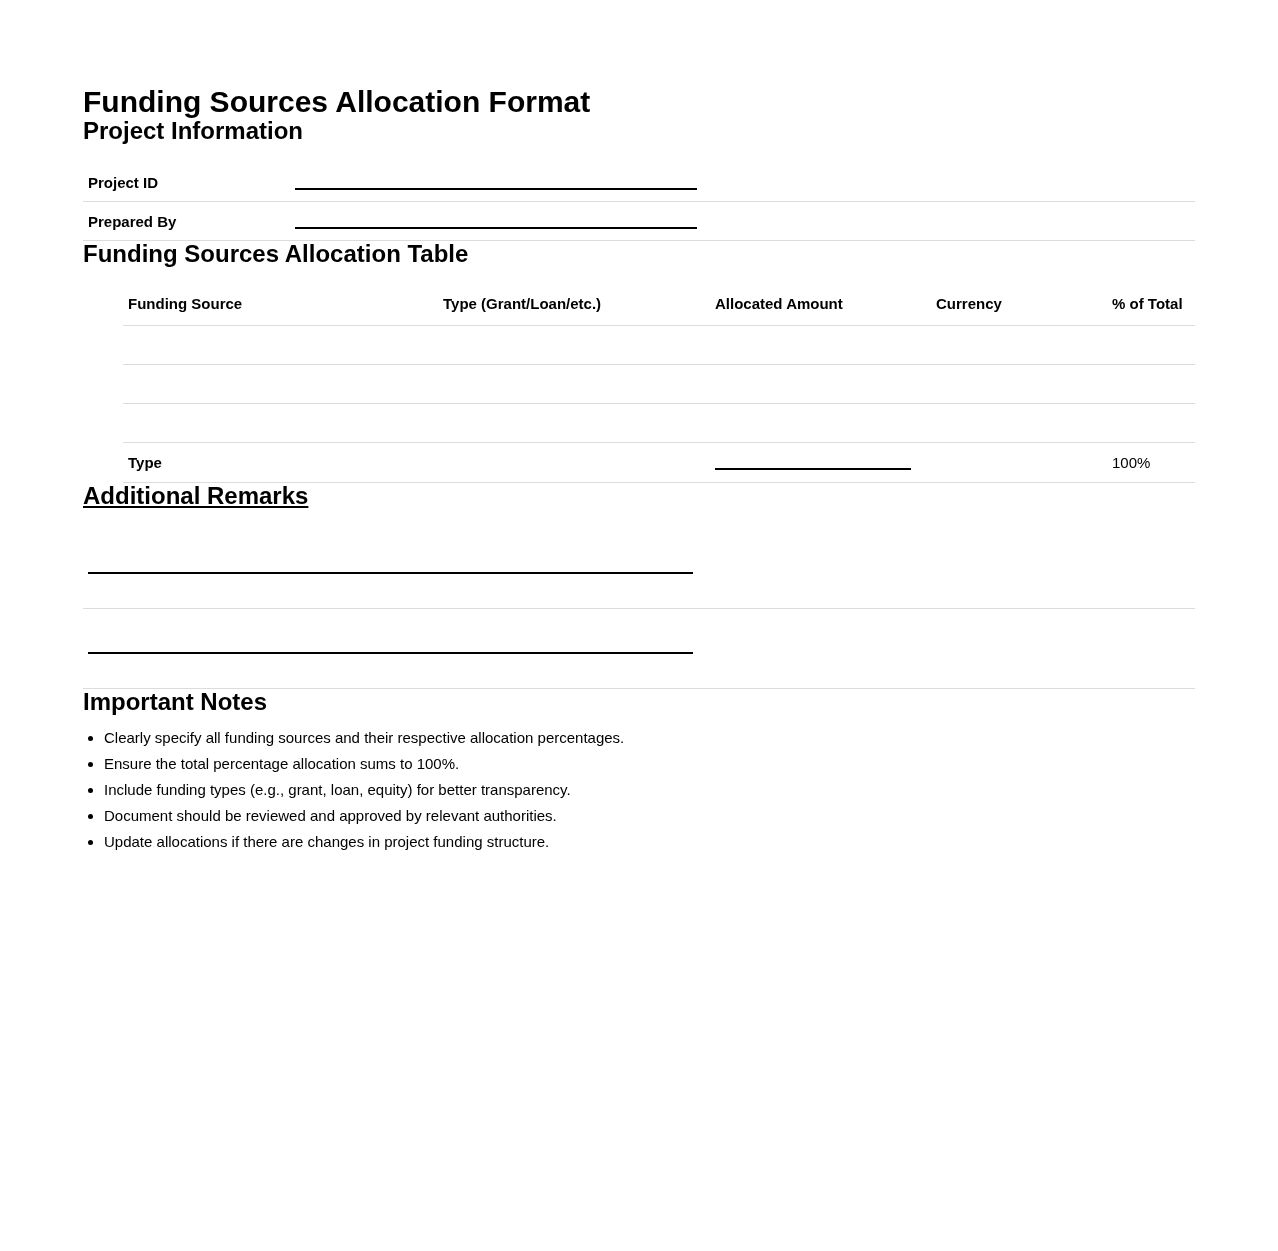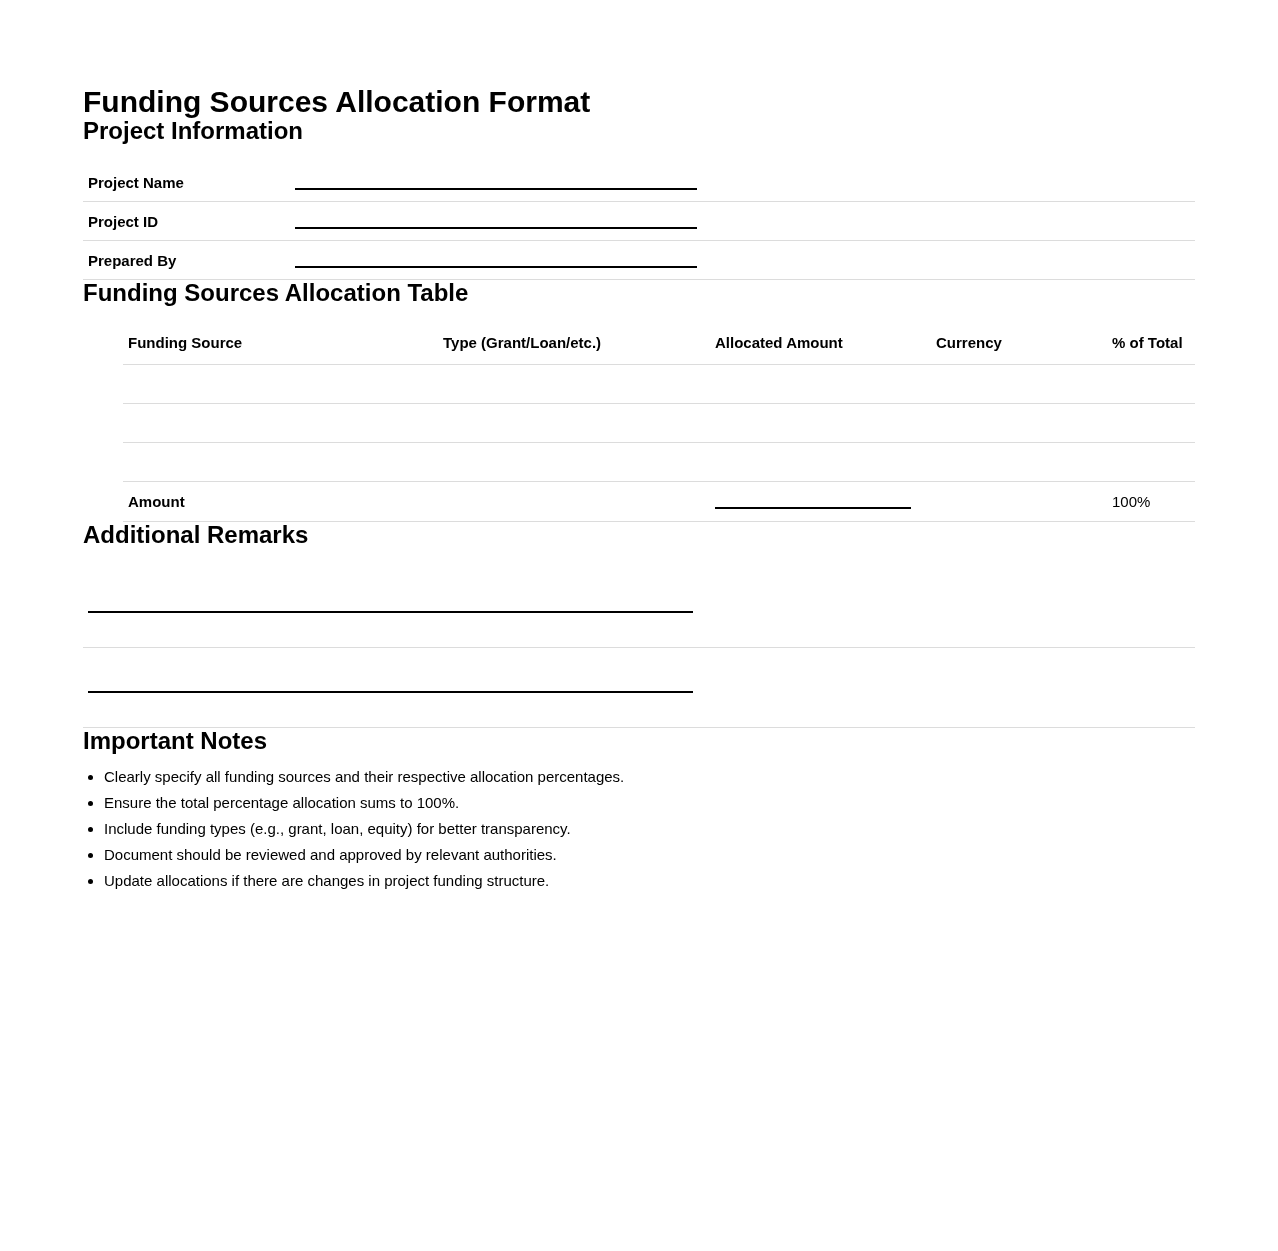--- a/index.html
+++ b/index.html
@@ -22,21 +22,21 @@
     line-height: 1.1;
   }
   h2.section-heading {
     margin: 0;
     font-size: 24px;
     font-weight: bold;
     line-height: 1.05;
   }
   .h2-proj   { margin-top: 25px; }
   .h2-table  { margin-top: 36px; }
-  .h2-remarks{ margin-top: 36px; }
+  .h2-remarks{ margin-top: 36px; text-decoration: underline; }
   .h2-notes  { margin-top: 36px; }
 
   
   .info-rows { margin-top: 20px; }
   .info-row {
     height: 39px;
     display: flex;
     align-items: center;
     border-bottom: 1px solid #dcdcdc;
   }
@@ -121,24 +121,20 @@
 </head>
 <body>
 
 <div class="page">
 
   <h1 class="doc-title">Funding Sources Allocation Format</h1>
 
   <h2 class="section-heading h2-proj">Project Information</h2>
   <div class="info-rows">
     <div class="info-row">
-      <span class="info-label">Project Name</span>
-      <span class="blank info-blank"></span>
-    </div>
-    <div class="info-row">
       <span class="info-label">Project ID</span>
       <span class="blank info-blank"></span>
     </div>
     <div class="info-row">
       <span class="info-label">Prepared By</span>
       <span class="blank info-blank"></span>
     </div>
   </div>
 
   <h2 class="section-heading h2-table">Funding Sources Allocation Table</h2>
@@ -167,21 +163,21 @@
     </div>
     <div class="alloc-grid trow">
       <div class="cell"><span class="blank bl-1"></span></div>
       <div class="cell"><span class="blank bl-2"></span></div>
       <div class="cell"><span class="blank bl-3"></span></div>
       <div class="cell"><span class="blank bl-4"></span></div>
       <div class="cell"><span class="blank bl-5"></span></div>
     </div>
 
     <div class="alloc-grid total-row">
-      <div class="total-label">Amount</div>
+      <div class="total-label">Type</div>
       <div></div>
       <div class="cell total-blank-cell"><span class="blank bl-3" style="margin-bottom:9px; display:inline-block;"></span></div>
       <div></div>
       <div class="total-percent">100%</div>
     </div>
   </div>
 
   <h2 class="section-heading h2-remarks">Additional Remarks</h2>
   <div>
     <div class="remark-row remark-row-1">

